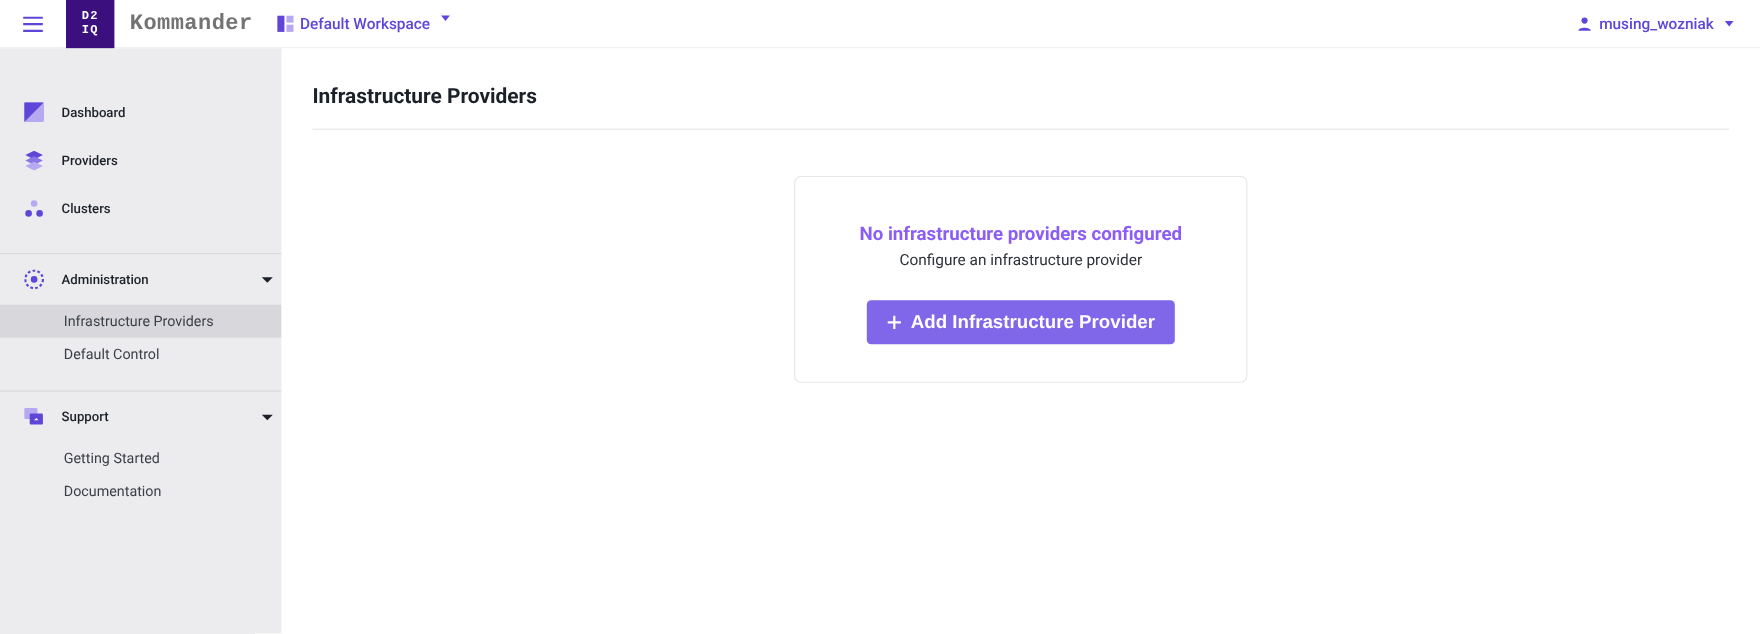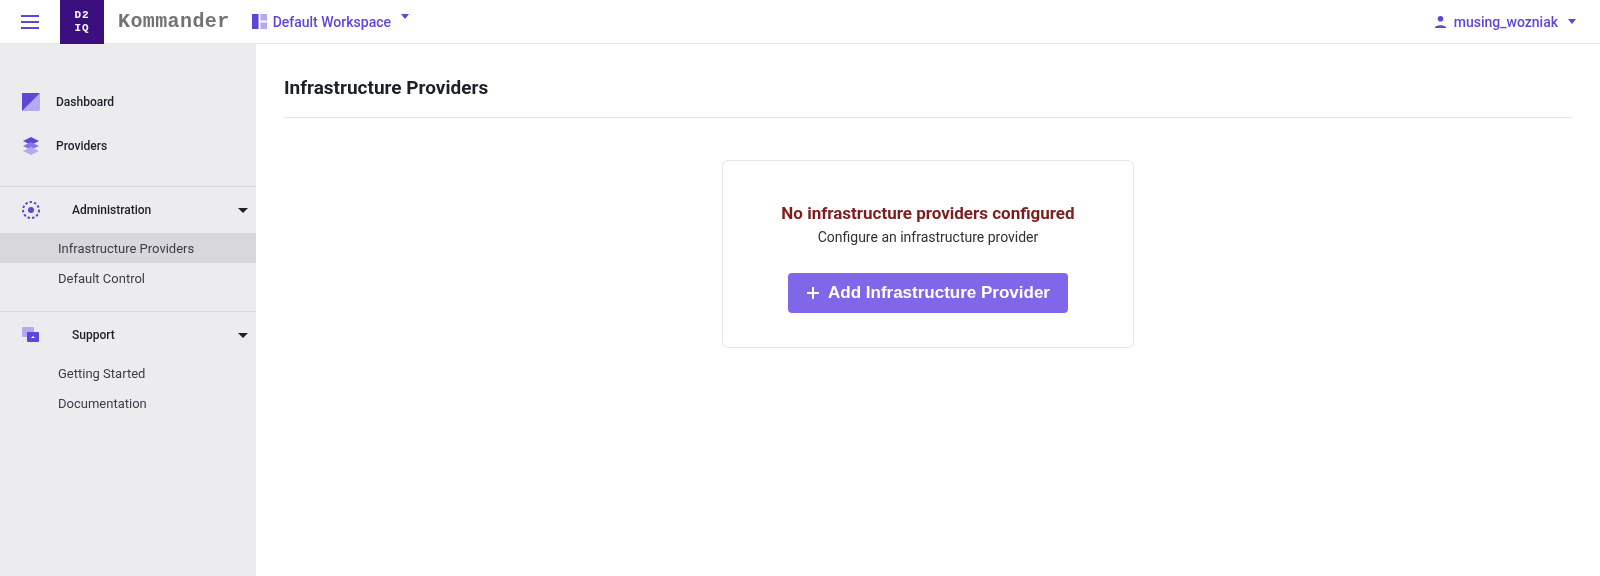--- a/index.html
+++ b/index.html
@@ -125,21 +125,21 @@
       align-items: center;
       justify-content: center;
     }
     .nav-section-divider {
       border-top: 1px solid #d9d8dc;
       margin-top: 18px;
     }
     .nav-section-header {
       height: 46px;
       padding-left: 22px;
-      gap: 32px;
+      gap: 16px;
       font-weight: 500;
       padding-right: 8px;
     }
     .nav-section-header .caret {
       margin-left: auto;
       width: 0; height: 0;
       border-left: 5px solid transparent;
       border-right: 5px solid transparent;
       border-top: 5px solid #1b2029;
     }
@@ -168,21 +168,21 @@
       width: 412px;
       margin: 0 auto;
       border: 1px solid #e6e6ea;
       border-radius: 6px;
       padding: 42px 20px 34px;
       text-align: center;
     }
     .empty-title {
       font-size: 17px;
       font-weight: 700;
-      color: #7f1d1d;
+      color: #8b5cf6;
     }
     .empty-sub {
       font-size: 14px;
       color: #2d3138;
       margin-top: 6px;
     }
     .add-btn {
       margin-top: 28px;
       display: inline-flex;
       align-items: center;
@@ -250,20 +250,30 @@
     <div class="nav-item">
       <span class="nav-icon">
         <svg viewBox="0 0 18 18">
           <path d="M1 4 L9 0 L17 4 L9 8 Z" fill="#6046d8"></path>
           <path d="M1 9 L9 5 L17 9 L9 13 Z" fill="#8a76e6"></path>
           <path d="M1 14 L9 10 L17 14 L9 18 Z" fill="#b7a8f2"></path>
         </svg>
       </span>
       <span>Providers</span>
     </div>
+    <div class="nav-item">
+      <span class="nav-icon">
+        <svg viewBox="0 0 18 18">
+          <circle cx="9" cy="4" r="3" fill="#b7a8f2"></circle>
+          <circle cx="4" cy="13" r="3" fill="#6046d8"></circle>
+          <circle cx="14" cy="13" r="3" fill="#6046d8"></circle>
+        </svg>
+      </span>
+      <span>Clusters</span>
+    </div>
 
     <div class="nav-section-divider"></div>
     <div class="nav-section-header">
       <span class="nav-icon">
         <svg viewBox="0 0 18 18">
           <circle cx="9" cy="9" r="8" fill="none" stroke="#6046d8" stroke-width="2" stroke-dasharray="2.5 2"></circle>
           <circle cx="9" cy="9" r="3" fill="#6046d8"></circle>
         </svg>
       </span>
       <span>Administration</span>

